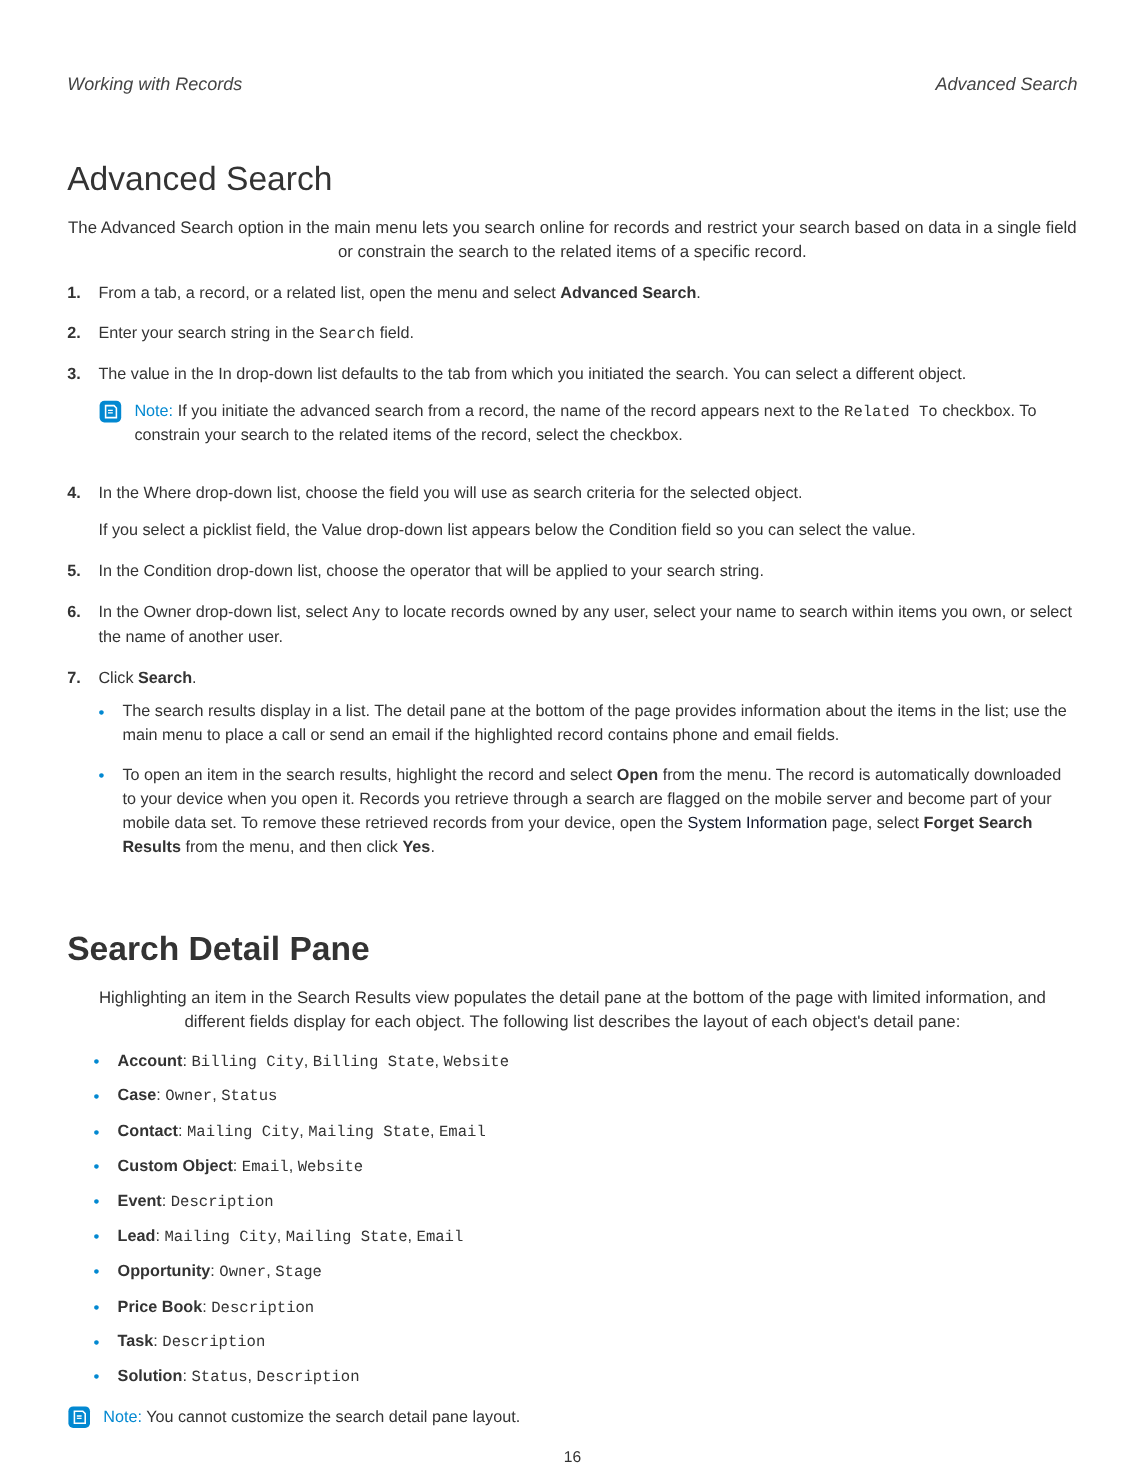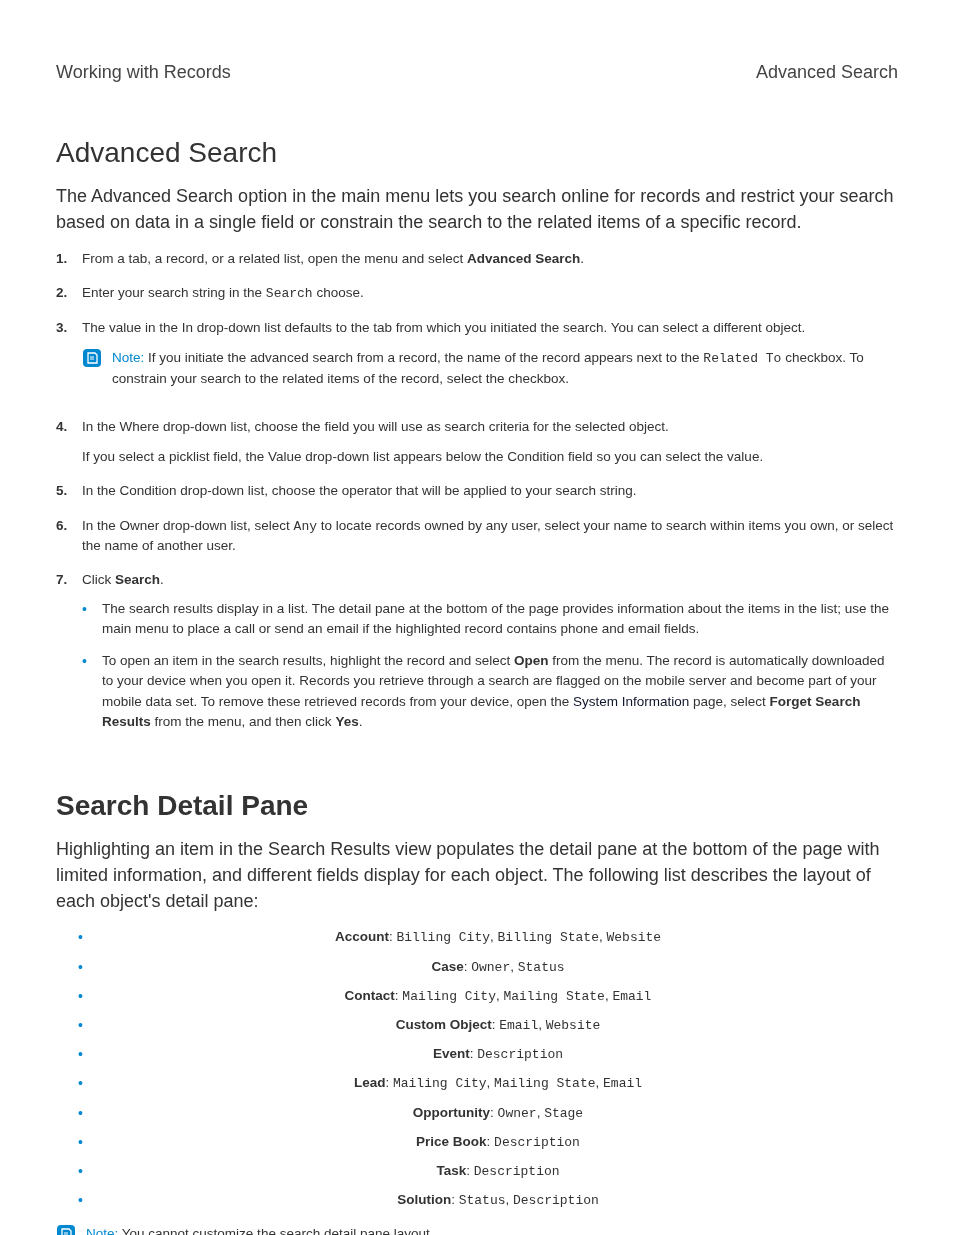--- a/index.html
+++ b/index.html
@@ -14,35 +14,37 @@
   .page {
     box-sizing: border-box;
     width: 954px;
     min-height: 1235px;
     padding: 62px 56px 40px 56px;
     position: relative;
   }
   .header {
     display: flex;
     justify-content: space-between;
-    font-size: 18px;
+    font-size: 15px;
     color: #444;
     margin-bottom: 54px;
+    font-style: italic;
   }
   h1 {
     font-weight: 400;
     font-size: 28px;
     color: #333;
     margin: 0 0 14px 0;
   }
   p {
     margin: 0 0 14px 0;
     line-height: 1.45;
     color: #333;
-    font-size: 18px;
+    font-size: 14px;
+    text-align: center;
   }
   ol.steps {
     list-style: none;
     padding: 0;
     margin: 0 0 30px 0;
   }
   ol.steps > li {
     display: flex;
     margin: 0 0 14px 0;
     line-height: 1.5;
@@ -105,21 +107,20 @@
     list-style: none;
     padding: 0;
     margin: 0 0 14px 22px;
   }
   ul.detail-list > li {
     position: relative;
     padding-left: 20px;
     margin: 0 0 10px 0;
     line-height: 1.4;
     font-size: 13.5px;
-    text-align: center;
   }
   ul.detail-list > li::before {
     content: "•";
     position: absolute;
     left: 0;
     top: 0;
     color: #0288d1;
     font-size: 14px;
   }
   strong, b { font-weight: bold; }
@@ -158,21 +159,21 @@
   <ol class="steps">
     <li>
       <span class="num">1.</span>
       <span class="body">
         <span>From a tab, a record, or a related list, open the menu and select </span><b>Advanced Search</b><span>.</span>
       </span>
     </li>
     <li>
       <span class="num">2.</span>
       <span class="body">
-        <span>Enter your search string in the </span><span class="mono">Search</span><span> choose.</span>
+        <span>Enter your search string in the </span><span class="mono">Search</span><span> field.</span>
       </span>
     </li>
     <li>
       <span class="num">3.</span>
       <span class="body">
         <span>The value in the In drop-down list defaults to the tab from which you initiated the search. You can select a different object.</span>
         <div class="note-block">
           <span class="note-icon">
             <svg viewBox="0 0 20 20">
                 <rect x="1" y="1" width="18" height="18" rx="4" ry="4" fill="#0288d1"></rect>

